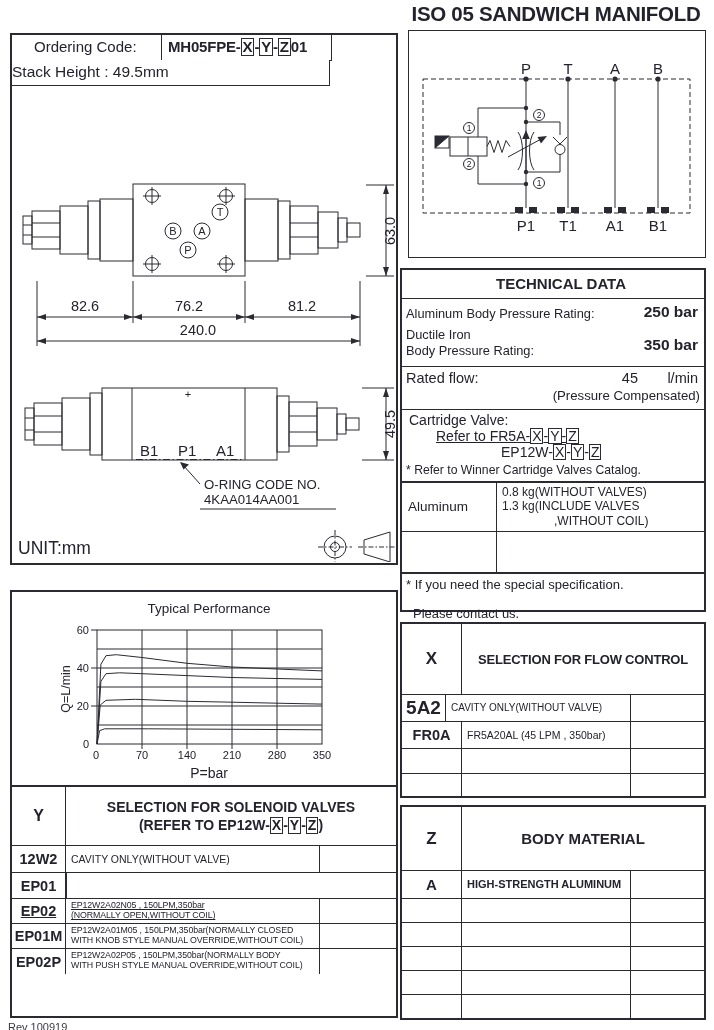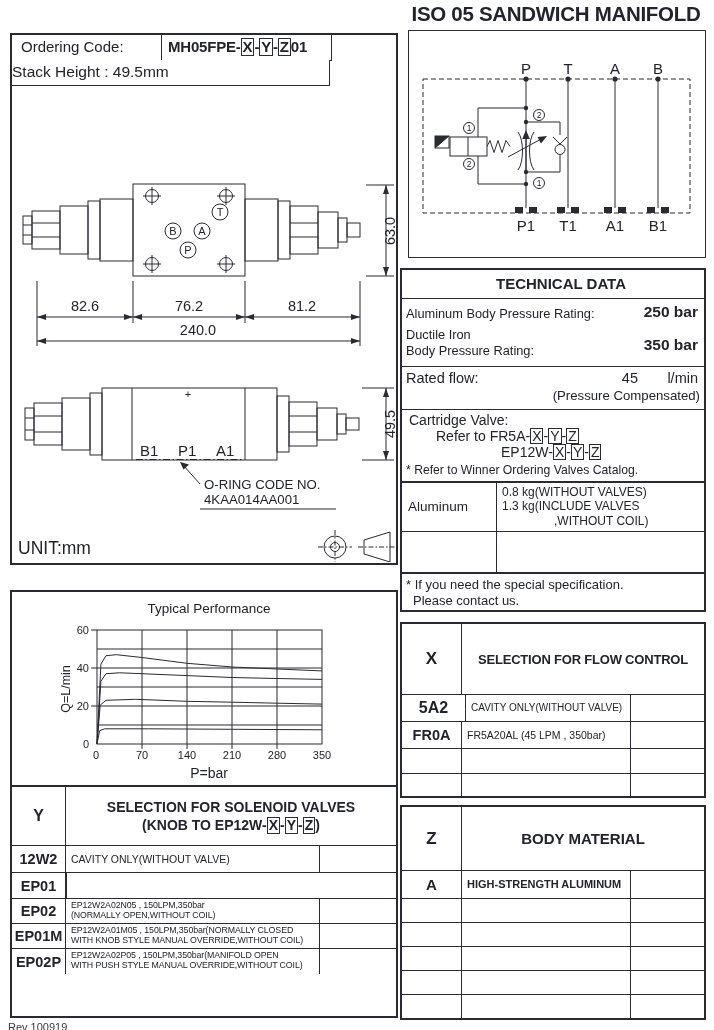--- a/index.html
+++ b/index.html
@@ -9,21 +9,21 @@
   .box{position:absolute;border:2px solid #2a2a33;box-sizing:border-box;background:#fff;}
   svg{display:block;}
   svg line,svg rect,svg path,svg polyline,svg circle{stroke:#2a2a33;fill:none;stroke-width:1;}
   svg text{fill:#23232e;stroke:none;font-family:"Liberation Sans",sans-serif;}
   .ah{fill:#2a2a33;stroke:none;}
   .dot{fill:#2a2a33;stroke:none;}
   .bx{display:inline-block;border:1px solid #2a2a33;padding:0 1px;line-height:1.05;}
   
   .ord-row{position:absolute;left:0;top:0;width:320px;height:26px;border-right:1.5px solid #2a2a33;
            border-bottom:1.5px solid #2a2a33;display:flex;box-sizing:border-box;background:#fff;}
-  .ord-label{width:150px;border-right:1.5px solid #2a2a33;font-size:15px;line-height:24px;padding-left:9px;box-sizing:border-box;}
+  .ord-label{width:150px;border-right:1.5px solid #2a2a33;font-size:15px;line-height:24px;padding-left:22px;box-sizing:border-box;}
   .ord-value{flex:1;font-size:15px;font-weight:bold;line-height:24px;padding-left:6px;letter-spacing:-0.2px;}
   .stack-row{position:absolute;left:0;top:24.5px;width:318px;height:26px;border-right:1.5px solid #2a2a33;
              border-bottom:1.5px solid #2a2a33;font-size:15.5px;line-height:24px;box-sizing:border-box;background:#fff;}
   
   .main-title{position:absolute;left:400px;top:2px;width:312px;text-align:center;font-size:20.5px;
               font-weight:bold;letter-spacing:-0.3px;white-space:nowrap;}
   
   .trowb{border-bottom:1.5px solid #2a2a33;position:relative;box-sizing:border-box;}
   .tlabel{font-size:12.8px;}
   .tval{font-size:15.5px;font-weight:bold;}
@@ -246,54 +246,54 @@
           <polyline points="85.0,152.0 87.6,138.7 92.7,136.8 136.4,136.8 310.0,137.8" fill="none" stroke="#1f1f28" stroke-width="1.4"></polyline>
         </g>
     </svg>
   </div>
 
   <div class="tbl" style="left:10px;top:785px;width:388px;height:233px;">
     <div class="trow hd" style="height:59px;flex:none;">
       <div class="c1" style="width:54px;font-size:16px;">Y</div>
       <div class="chead" style="font-size:14px;line-height:1.3;">
         <div>SELECTION FOR SOLENOID VALVES</div>
-        <div><span>(KNOB TO EP12W-</span><span class="bx">X</span><span>-</span><span class="bx">Y</span><span>-</span><span class="bx">Z</span><span>)</span></div>
+        <div><span>(REFER TO EP12W-</span><span class="bx">X</span><span>-</span><span class="bx">Y</span><span>-</span><span class="bx">Z</span><span>)</span></div>
       </div>
     </div>
     <div class="trow" style="height:27px;flex:none;">
       <div class="c1" style="width:54px;font-size:14.5px;">12W2</div>
       <div class="c2">
           <div class="desc-lg">CAVITY ONLY(WITHOUT VALVE)</div>
         </div>
       <div class="c3" style="width:77px;"></div>
     </div>
     <div class="trow" style="height:26px;flex:none;">
       <div class="c1" style="width:54px;font-size:14.5px;">EP01</div>
       <div class="c3" style="width:77px;"></div>
     </div>
-    <div class="trow" style="height:25px;flex:none;">
+    <div class="trow" style="height:25px;flex:none;text-decoration:underline;">
       <div class="c1" style="width:54px;font-size:14.5px;">EP02</div>
       <div class="c2">
           <div class="desc-sm">EP12W2A02N05 , 150LPM,350bar</div>
           <div class="desc-sm">(NORMALLY OPEN,WITHOUT COIL)</div>
         </div>
       <div class="c3" style="width:77px;"></div>
     </div>
     <div class="trow" style="height:25px;flex:none;">
       <div class="c1" style="width:54px;font-size:14.5px;">EP01M</div>
       <div class="c2">
           <div class="desc-sm">EP12W2A01M05 , 150LPM,350bar(NORMALLY CLOSED</div>
           <div class="desc-sm">WITH KNOB STYLE MANUAL OVERRIDE,WITHOUT COIL)</div>
         </div>
       <div class="c3" style="width:77px;"></div>
     </div>
     <div class="trow" style="height:25px;flex:none;">
       <div class="c1" style="width:54px;font-size:14.5px;">EP02P</div>
       <div class="c2">
-          <div class="desc-sm">EP12W2A02P05 , 150LPM,350bar(MANIFOLD OPEN</div>
+          <div class="desc-sm">EP12W2A02P05 , 150LPM,350bar(NORMALLY BODY</div>
           <div class="desc-sm">WITH PUSH STYLE MANUAL OVERRIDE,WITHOUT COIL)</div>
         </div>
       <div class="c3" style="width:77px;"></div>
     </div>
   </div>
 
   <div class="main-title">ISO 05 SANDWICH MANIFOLD</div>
 
   <div class="box" style="left:408px;top:30px;width:298px;height:228px;border-width:1.5px;">
     <svg viewBox="0 0 294 224" width="294" height="224">
@@ -393,51 +393,51 @@
       <span class="tval abs" style="right:6px;top:11px;">350 bar</span>
     </div>
     <div class="trowb" style="height:42.5px;flex:none;">
       <span class="abs" style="left:4px;top:3px;font-size:14.5px;">Rated flow:</span>
       <span class="abs" style="right:66px;top:3px;font-size:14.5px;">45</span>
       <span class="abs" style="right:6px;top:3px;font-size:14.5px;">l/min</span>
       <span class="abs" style="right:4px;top:21px;font-size:13.2px;">(Pressure Compensated)</span>
     </div>
     <div style="height:73px;border-bottom:2px solid #2a2a33;position:relative;flex:none;box-sizing:border-box;">
       <span class="abs" style="left:7px;top:2px;font-size:14px;">Cartridge Valve:</span>
-      <span class="abs" style="left:34px;top:18px;font-size:14px;"><span>Refer to FR5A-</span><span class="bx">X</span><span>-</span><span class="bx">Y</span><span>-</span><span class="bx">Z</span></span>
+      <span class="abs" style="left:34px;top:18px;font-size:14px;text-decoration:underline;"><span>Refer to FR5A-</span><span class="bx">X</span><span>-</span><span class="bx">Y</span><span>-</span><span class="bx">Z</span></span>
       <span class="abs" style="left:99px;top:34px;font-size:14px;text-align:right;"><span>EP12W-</span><span class="bx">X</span><span>-</span><span class="bx">Y</span><span>-</span><span class="bx">Z</span></span>
-      <span class="abs" style="left:4px;top:53px;font-size:12.2px;">* Refer to Winner Ordering Valves Catalog.</span>
+      <span class="abs" style="left:4px;top:53px;font-size:12.2px;">* Refer to Winner Cartridge Valves Catalog.</span>
     </div>
     <div style="height:91px;border-bottom:2px solid #2a2a33;flex:none;box-sizing:border-box;display:flex;flex-direction:column;">
       <div style="height:49px;border-bottom:1px solid #2a2a33;display:flex;box-sizing:border-box;">
         <div style="width:95px;border-right:1px solid #2a2a33;display:flex;align-items:center;padding-left:6px;font-size:13.5px;box-sizing:border-box;">Aluminum</div>
         <div style="flex:1;padding:2px 0 0 5px;font-size:12px;line-height:1.23;">
           <div>0.8 kg(WITHOUT VALVES)</div>
           <div>1.3 kg(INCLUDE VALVES</div>
           <div style="padding-left:52px;">,WITHOUT COIL)</div>
         </div>
       </div>
       <div style="flex:1;display:flex;">
         <div style="width:95px;border-right:1px solid #2a2a33;box-sizing:border-box;"></div>
         <div style="flex:1;"></div>
       </div>
     </div>
     <div style="flex:1;position:relative;font-size:13px;">
       <div class="abs" style="left:4px;top:3px;">* If you need the special specification.</div>
-      <div class="abs" style="left:11px;top:19px;">Please contact us.</div>
+      <div class="abs" style="left:11px;top:32px;">Please contact us.</div>
     </div>
   </div>
 
   <div class="tbl" style="left:400px;top:622px;width:306px;height:176px;">
     <div class="trow hd" style="height:71px;flex:none;">
       <div class="c1" style="width:60px;font-size:17px;">X</div>
       <div class="chead" style="font-size:13px;letter-spacing:-0.2px;">SELECTION FOR FLOW CONTROL</div>
     </div>
     <div class="trow" style="height:27px;flex:none;">
-      <div class="c1" style="width:64px;font-size:16px;">5A2</div>
+      <div class="c1" style="width:44px;font-size:19px;">5A2</div>
       <div class="c2" style="font-size:10px;line-height:24px;white-space:nowrap;">CAVITY ONLY(WITHOUT VALVE)</div>
       <div class="c3" style="width:74px;"></div>
     </div>
     <div class="trow" style="height:27px;flex:none;">
       <div class="c1" style="width:60px;font-size:14.5px;">FR0A</div>
       <div class="c2" style="font-size:10.5px;line-height:24px;white-space:nowrap;">FR5A20AL (45 LPM , 350bar)</div>
       <div class="c3" style="width:74px;"></div>
     </div>
     <div class="trow" style="height:25px;flex:none;">
       <div class="c1" style="width:60px;"></div>

